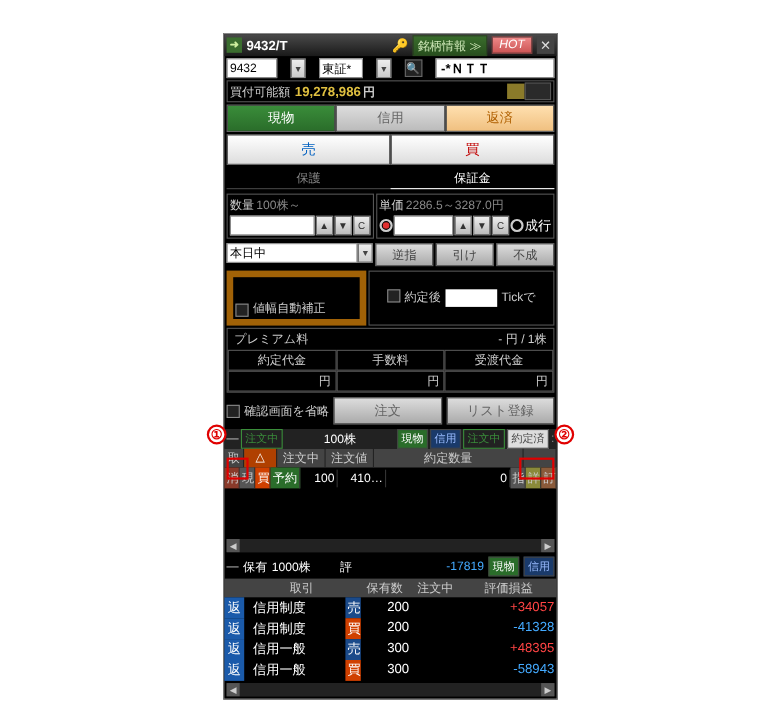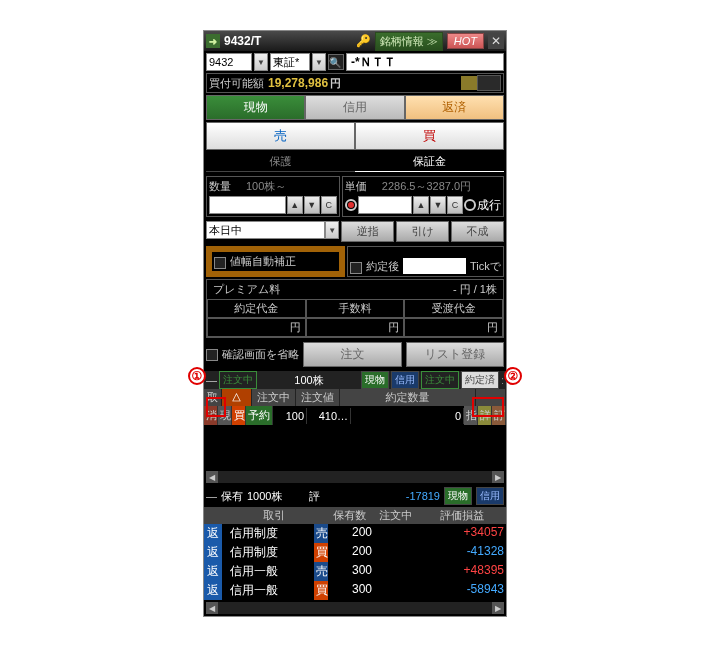--- a/index.html
+++ b/index.html
@@ -55,21 +55,21 @@
     padding: 1px 6px;
     font-size: 11px;
     font-style: italic;
   }
   .close-x {
     width: 16px; height: 16px;
     background: #444;
     display: flex; align-items: center; justify-content: center;
     color: #ddd;
   }
-  .row { display: flex; align-items: center; gap: 2px; padding: 2px; }
+  .row { display: flex; align-items: center; gap: 12px; padding: 2px; }
   .code-sel, .market-sel, .today-sel {
     background: #fff; color: #000;
     font-size: 11px; height: 18px;
     border: 1px solid #888;
     display: flex; align-items: center;
     padding: 0 2px;
   }
   .dd-btn {
     width: 14px; height: 18px;
     background: linear-gradient(#eee,#ccc);
@@ -123,21 +123,21 @@
     flex: 1; text-align: center; padding: 2px 0;
     font-size: 11px; color: #888;
     border-bottom: 1px solid #444;
   }
   .sub2 > div.white { color: #fff; border-bottom: 1px solid #fff; }
   .section { display: flex; gap: 2px; padding: 2px; }
   .panel {
     flex: 1; border: 1px solid #555;
     padding: 2px;
   }
-  .plabel { font-size: 11px; color: #ccc; display: flex; gap: 15px; align-items: center; }
+  .plabel { font-size: 11px; color: #ccc; display: flex; gap: 2px; align-items: center; }
   .inprow { display: flex; gap: 1px; margin-top: 2px; align-items: center; }
   .inp { flex: 1; height: 18px; background: #fff; border: 1px solid #888; }
   .sbtn {
     width: 16px; height: 18px;
     background: linear-gradient(#eee,#bbb);
     border: 1px solid #888;
     display: flex; align-items: center; justify-content: center;
     color: #333; font-size: 9px;
   }
   .radio {
@@ -315,21 +315,21 @@
       <div class="gbtn">引け</div>
       <div class="gbtn">不成</div>
     </div>
   </div>
 
   <div class="section">
     <div style="flex:0.9;display:flex;align-items:flex-end;gap:4px;border:6px solid #a16207;padding:2px">
       <span class="chk"></span>
       <span style="font-size:11px;color:#ccc">値幅自動補正</span>
     </div>
-    <div style="flex:1.1;display:flex;align-items:flex-end;gap:4px;border:1px solid #555;padding:2px">
+    <div style="flex:1.1;display:flex;align-items:flex-start;gap:4px;border:1px solid #555;padding:16px">
       <span class="chk"></span>
       <span style="font-size:11px;color:#ccc">約定後</span>
       <div style="flex:1;height:16px;background:#fff"></div>
       <span style="font-size:11px;color:#ccc">Tickで</span>
     </div>
   </div>
 
   <div class="premium">
     <div class="pr-head">
       <span>プレミアム料</span>

